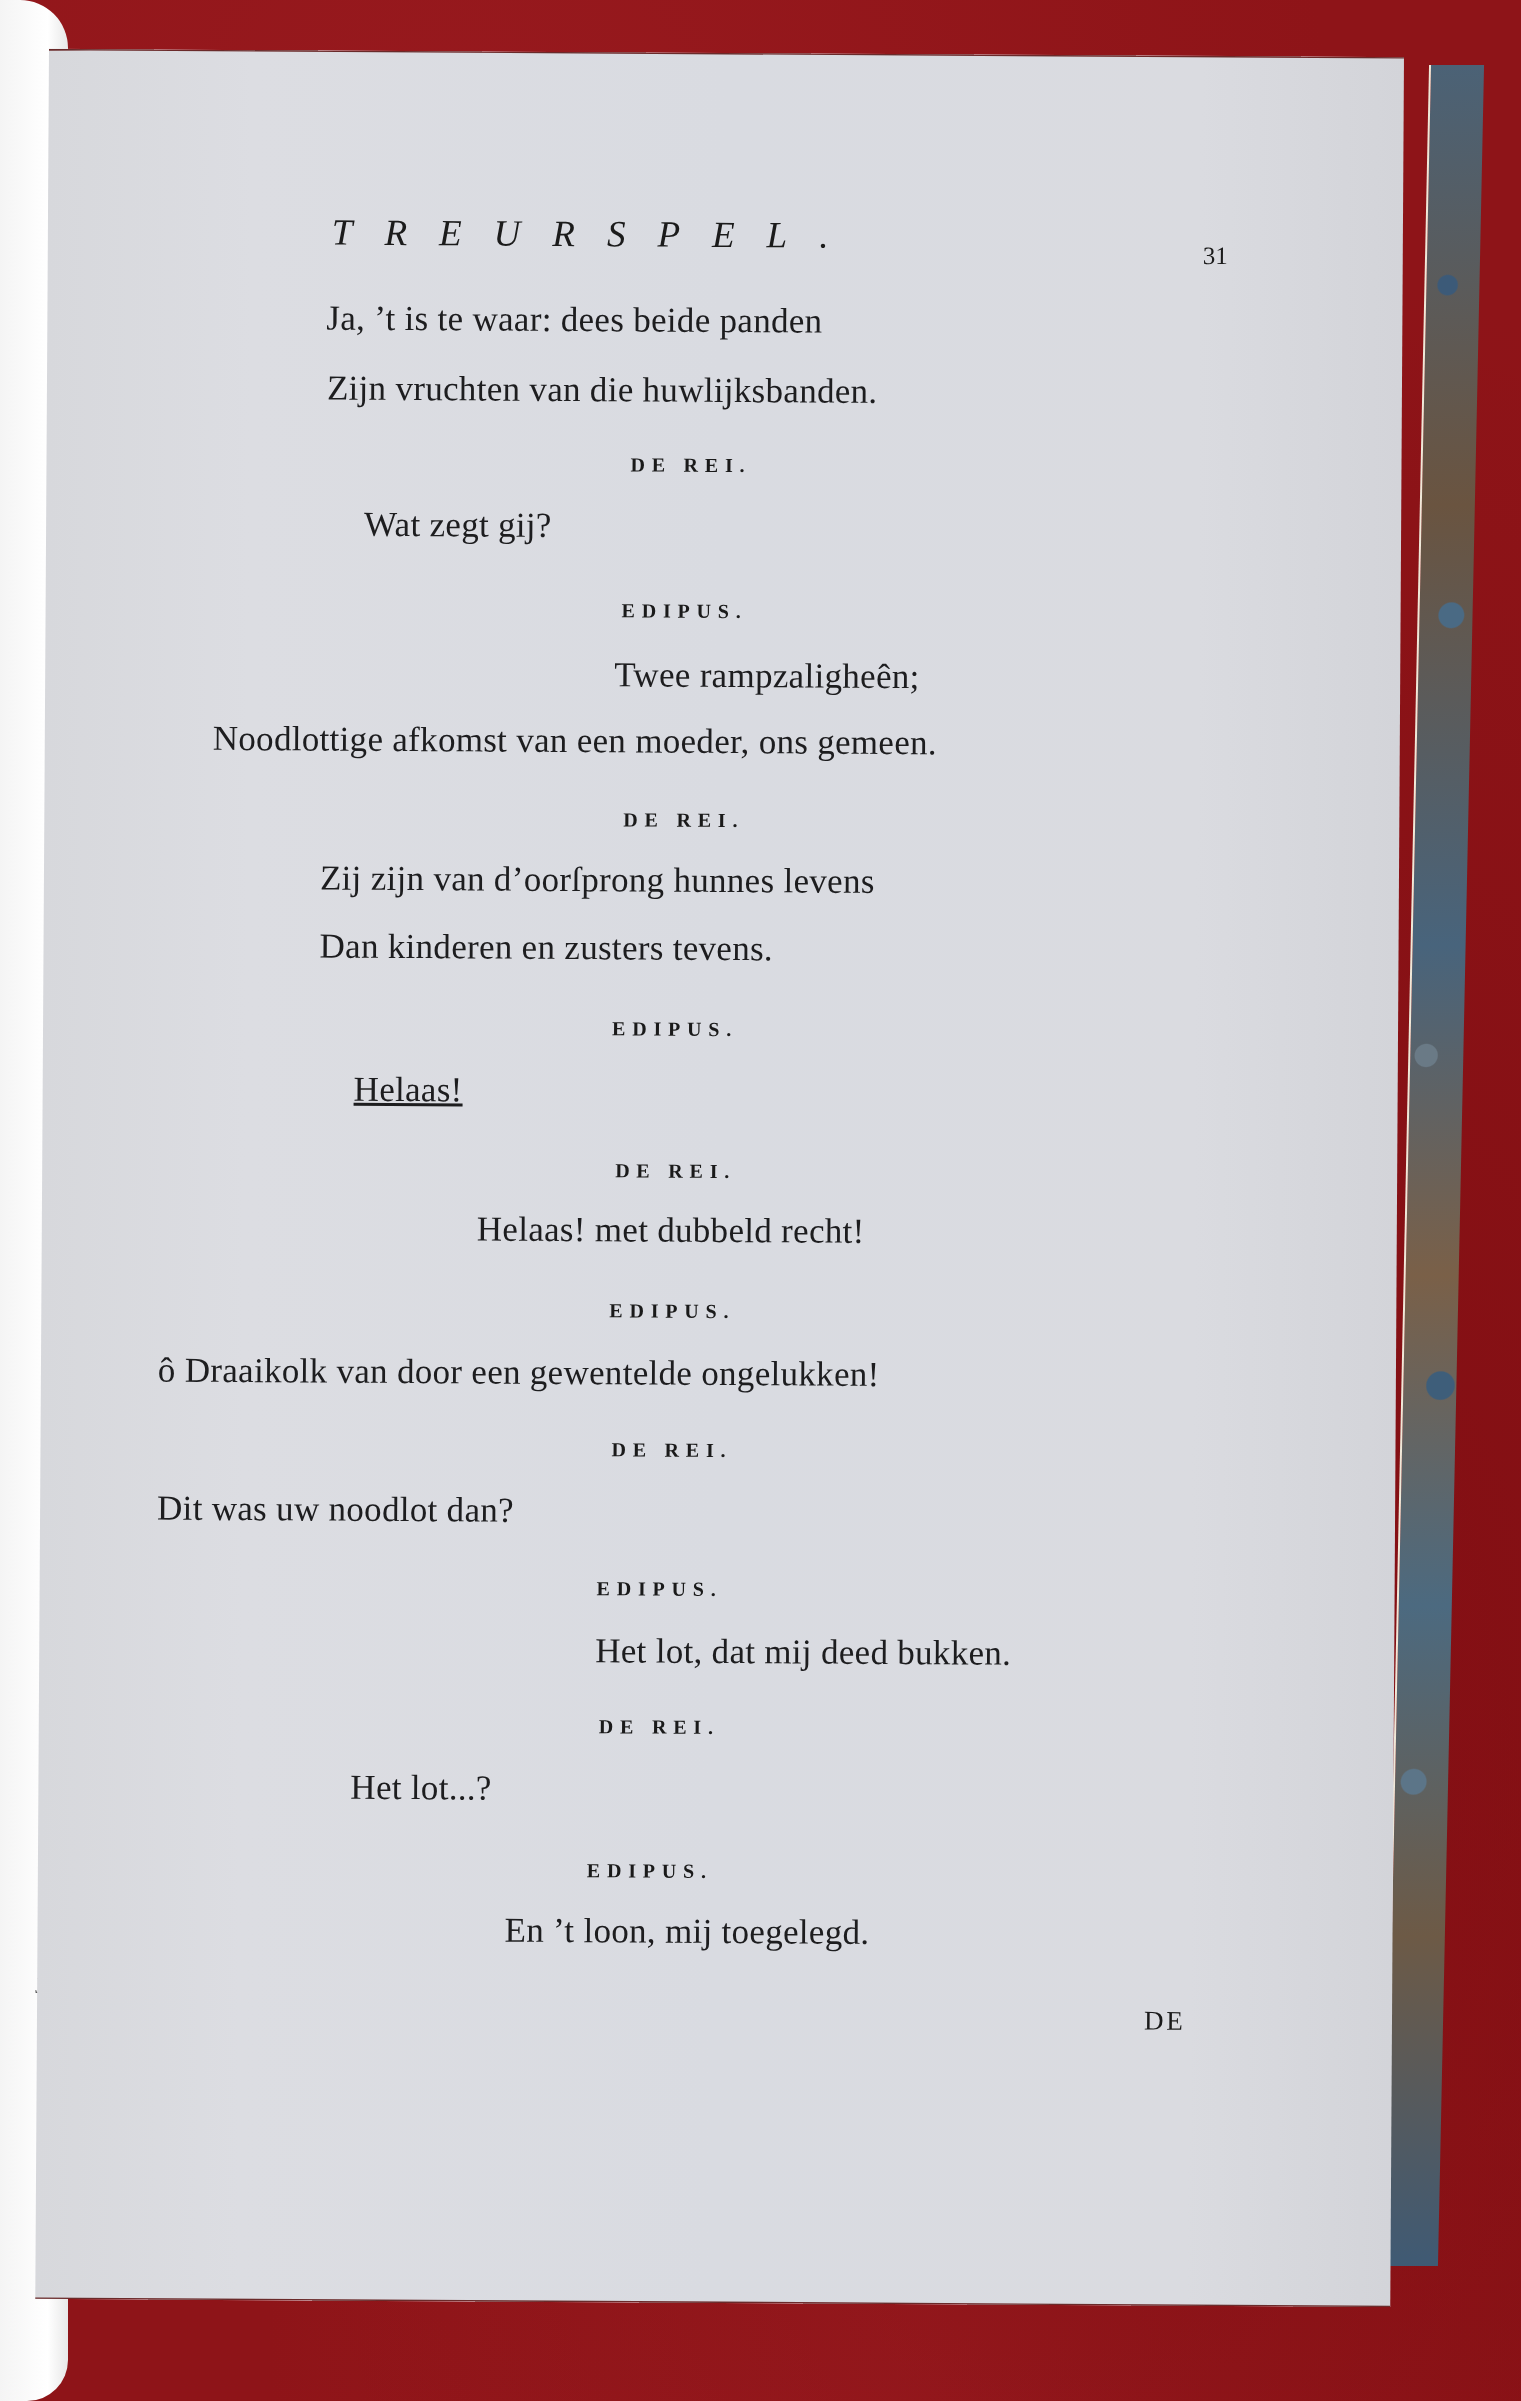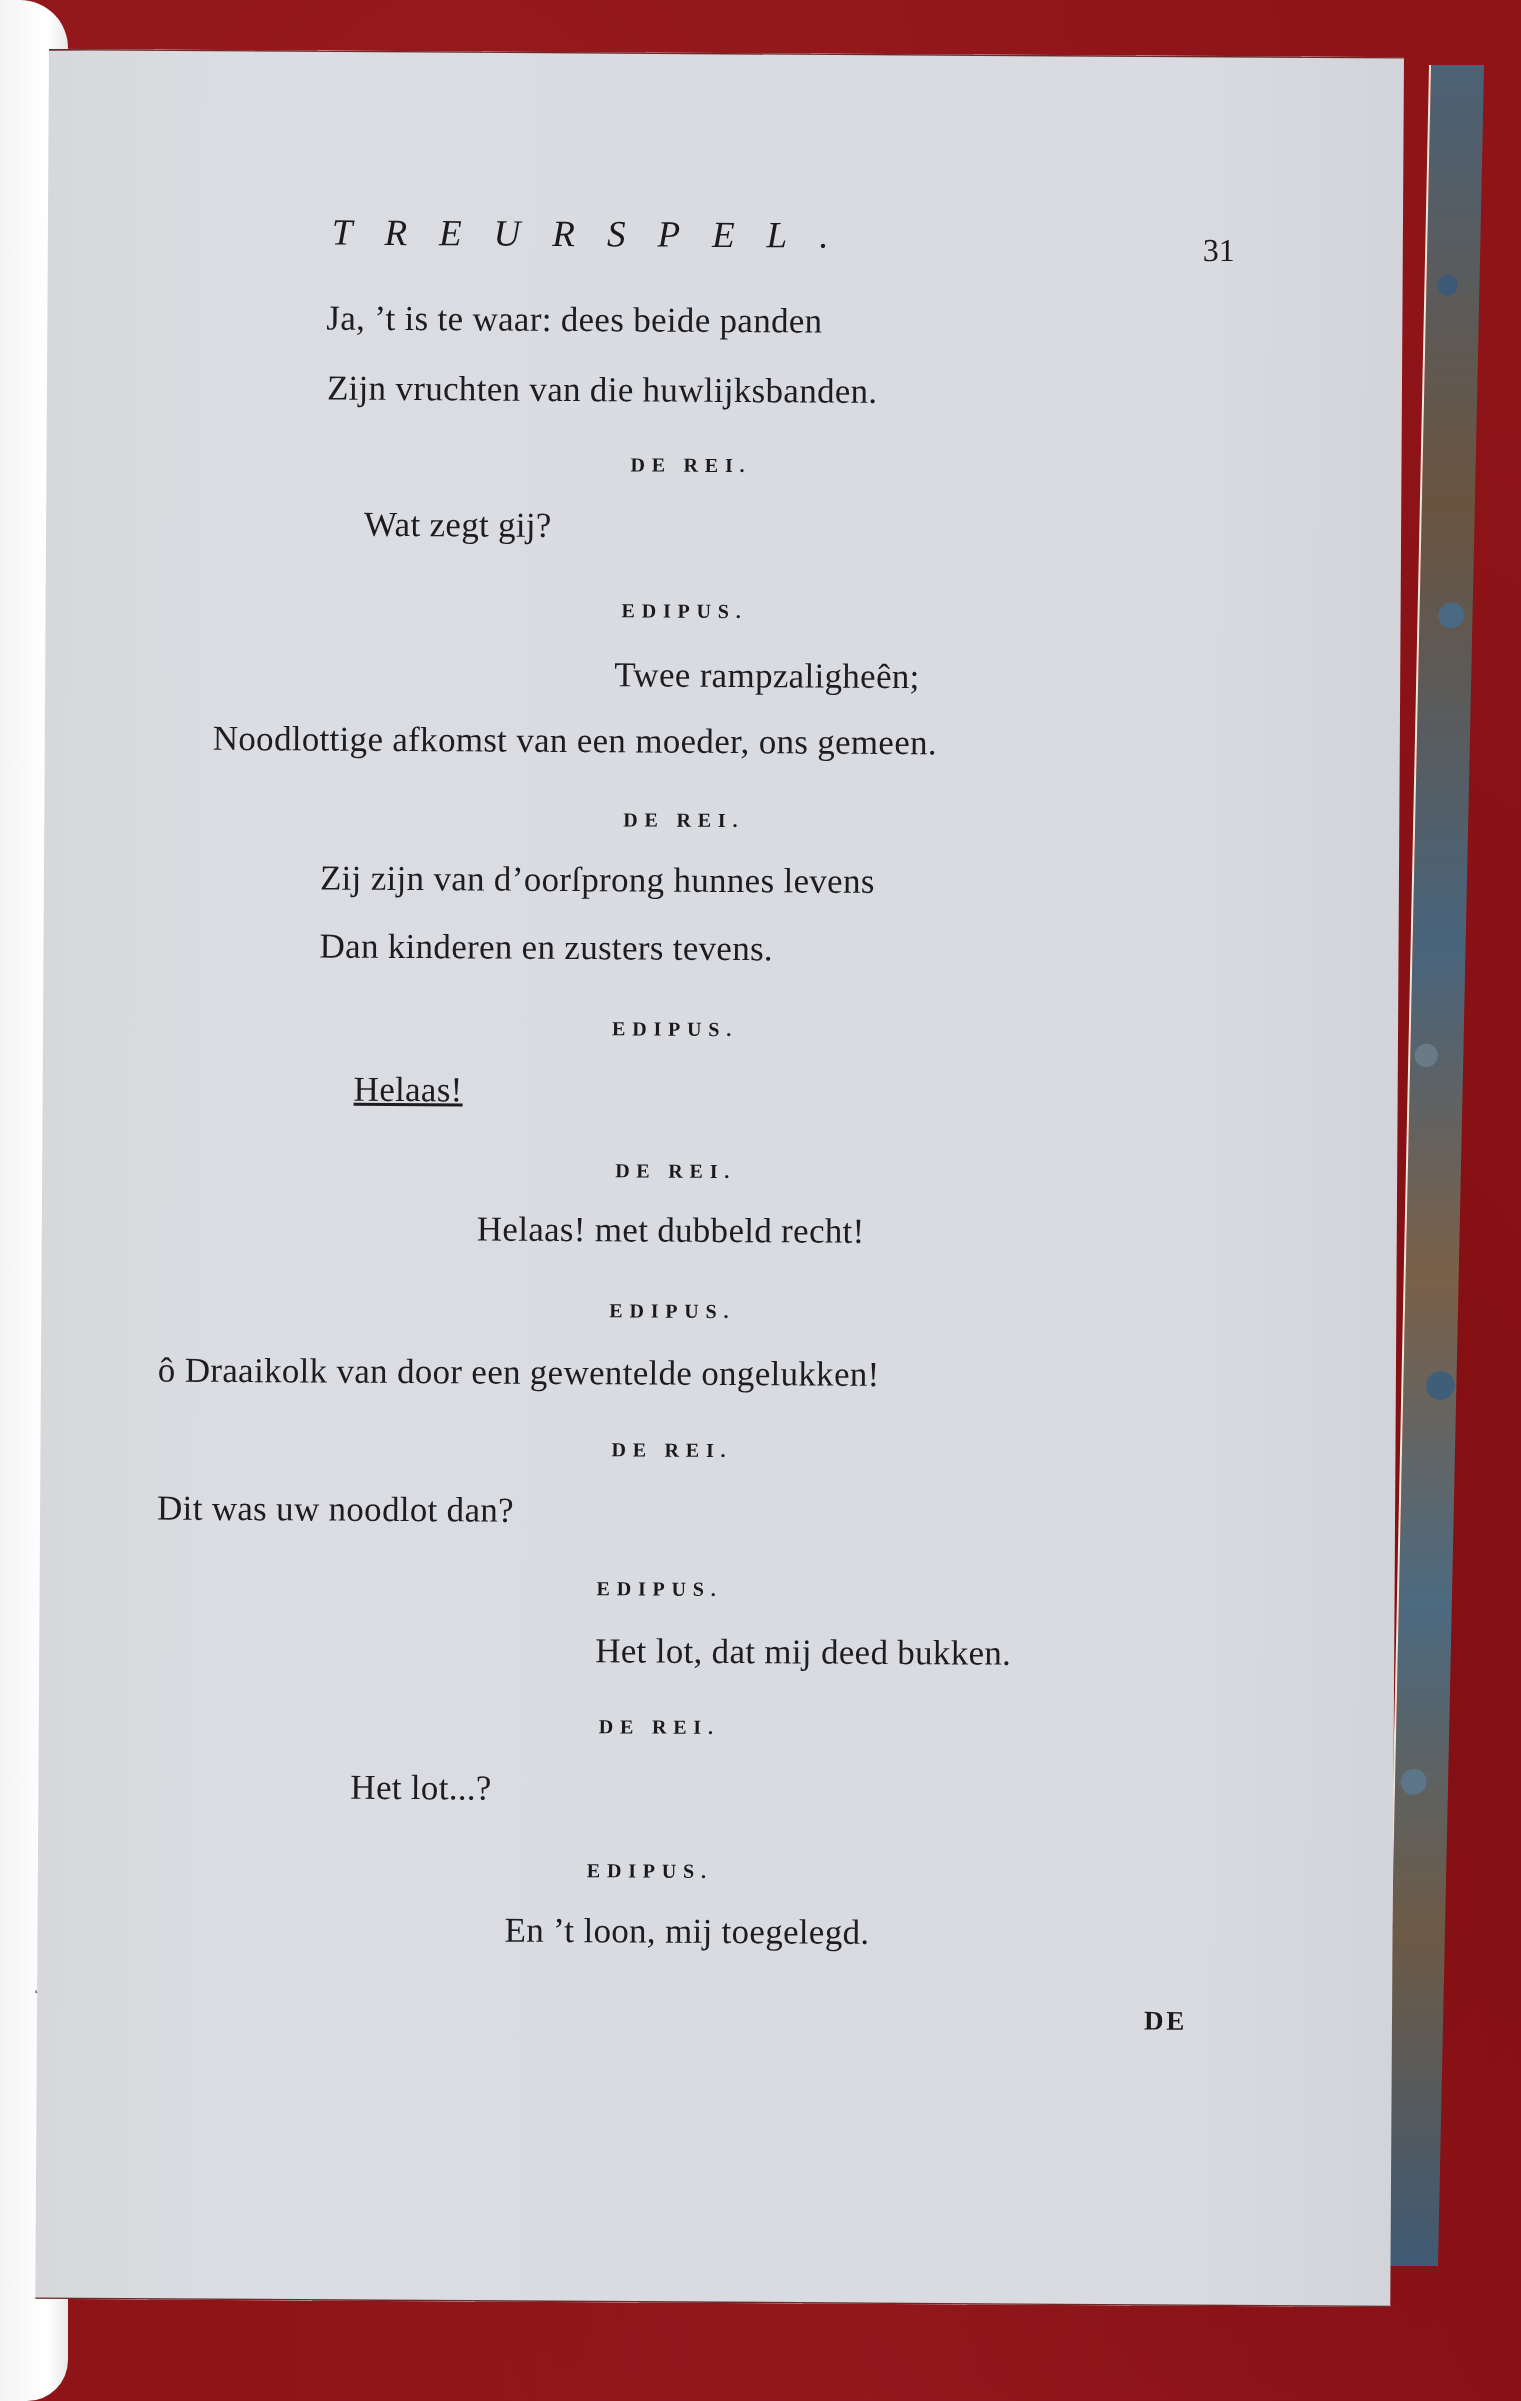--- a/index.html
+++ b/index.html
@@ -41,28 +41,28 @@
   }
   .line {
     position:absolute; white-space:nowrap; color:#1d1d1f;
     font-size:35px; letter-spacing:0.3px;
   }
   .header {
     position:absolute; left:284px; top:160px; font-size:37px; font-style:italic;
     letter-spacing:32px; color:#1b1b1b; white-space:nowrap;
   }
   .page-number {
-    position:absolute; left:1155px; top:176px; font-size:32px; color:#1b1b1b;
+    position:absolute; left:1155px; top:186px; font-size:25px; color:#1b1b1b;
   }
   .speaker {
     position:absolute; white-space:nowrap; color:#1a1a1a; font-weight:bold;
     font-size:20px; letter-spacing:6.8px;
   }
   .catchword {
-    position:absolute; left:1107px; top:1950px; font-weight:bold; font-size:27px;
+    position:absolute; left:1107px; top:1950px; font-weight:normal; font-size:27px;
     letter-spacing:2.7px; color:#1a1a1a;
   }
 </style>
 </head>
 <body>
 
 <div class="left-page">
   <span class="left-margin-mark">Ja,</span>
 </div>
 

